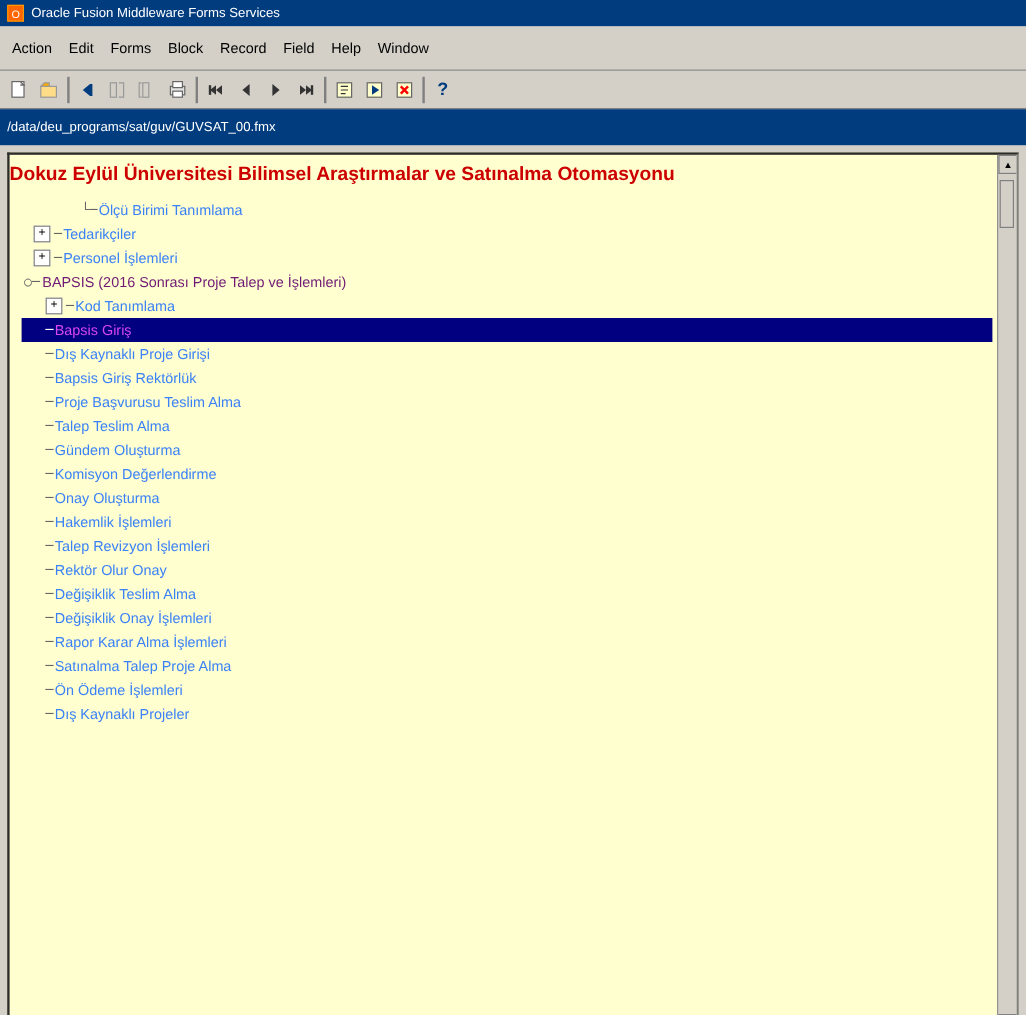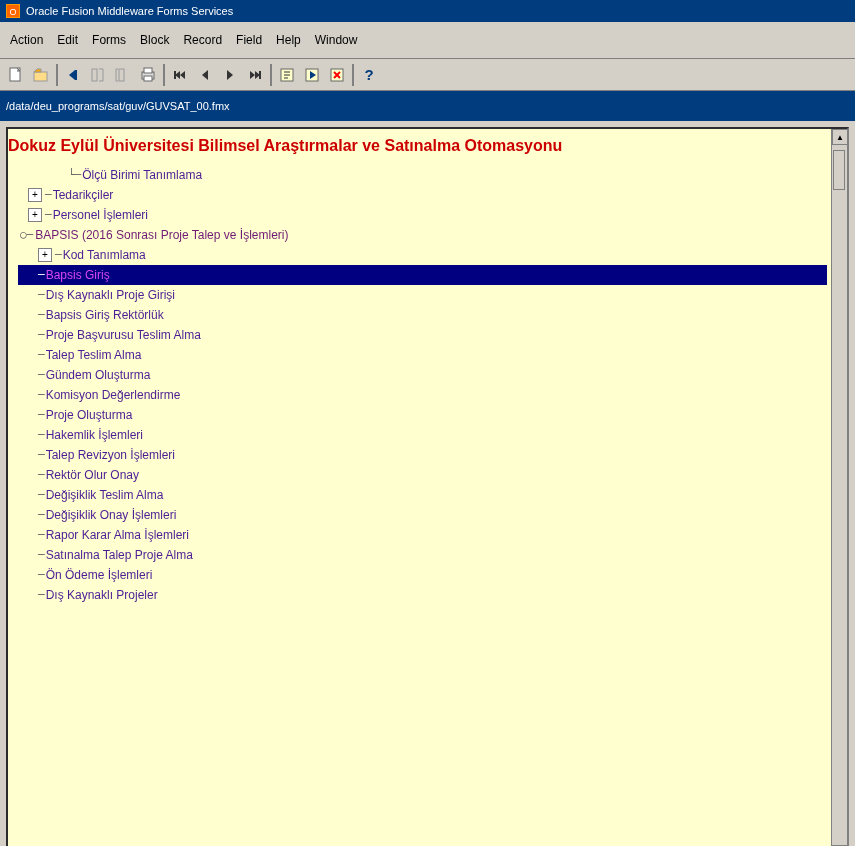--- a/index.html
+++ b/index.html
@@ -119,21 +119,21 @@
     .tree-item {
       display: flex;
       align-items: center;
       padding: 1px 0;
       cursor: pointer;
       white-space: nowrap;
       line-height: 18px;
     }
 
     .tree-item .item-text {
-      color: #4c1d95;
+      color: #3b82f6;
       font-size: 12px;
       text-decoration: none;
     }
 
     .tree-item.selected {
       background: #000080;
     }
     .tree-item.selected .item-text {
       color: #d946ef;
     }
@@ -378,21 +378,21 @@
         <span class="item-text">Gündem Oluşturma</span>
       </div>
 
       <div class="tree-item" style="padding-left:20px;">
         <span class="tree-connector">─</span>
         <span class="item-text">Komisyon Değerlendirme</span>
       </div>
 
       <div class="tree-item" style="padding-left:20px;">
         <span class="tree-connector">─</span>
-        <span class="item-text">Proje Oluşturma</span>
+        <span class="item-text">Onay Oluşturma</span>
       </div>
 
       <div class="tree-item" style="padding-left:20px;">
         <span class="tree-connector">─</span>
         <span class="item-text">Hakemlik İşlemleri</span>
       </div>
 
       <div class="tree-item" style="padding-left:20px;">
         <span class="tree-connector">─</span>
         <span class="item-text">Talep Revizyon İşlemleri</span>

